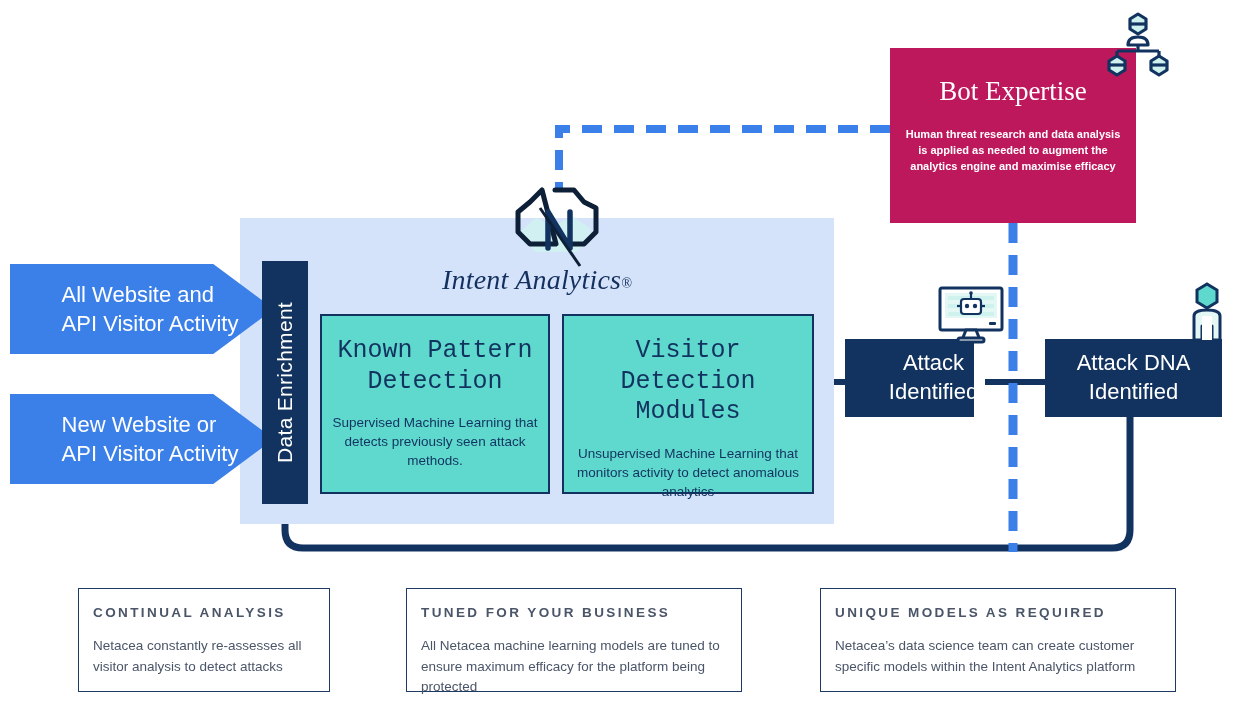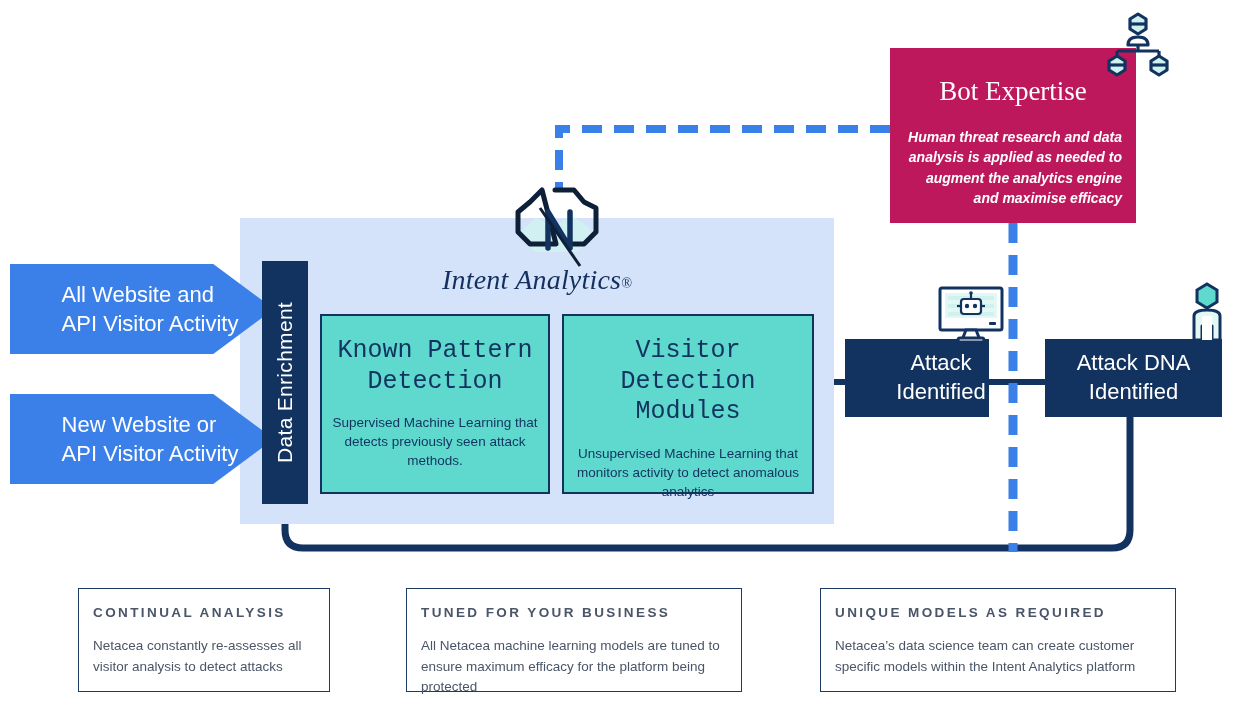--- a/index.html
+++ b/index.html
@@ -147,27 +147,26 @@
   }
   #bot-expertise .be-title {
     font-family: "Liberation Serif", serif;
     font-size: 27px;
     color: #ffffff;
     text-align: center;
     margin-top: 14px;
   }
   #bot-expertise .be-desc {
     font-family: "Liberation Sans", sans-serif;
-    font-size: 14px;
+    font-size: 11px;
     line-height: 1.45;
     color: #ffffff;
-    text-align: right;
+    text-align: center;
     margin-top: 20px;
     font-weight: bold;
-    font-style: italic;
   }
 
   
   #team-icon {
     left: 1100px; top: 12px;
     width: 76px; height: 68px;
     z-index: 25;
   }
 
   
@@ -175,21 +174,21 @@
     background: #12335F;
     z-index: 30;
     display: flex;
     align-items: center;
     justify-content: center;
     color: #ffffff;
     font-size: 22px;
     line-height: 1.3;
     text-align: center;
   }
-  #attack-identified { left: 845px; top: 339px; width: 144px; height: 78px; padding-left: 48px; }
+  #attack-identified { left: 845px; top: 339px; width: 129px; height: 78px; padding-left: 48px; }
   #attack-dna-identified { left: 1045px; top: 339px; width: 177px; height: 78px; }
 
   
   #robot-monitor-icon {
     left: 936px; top: 286px;
     width: 70px; height: 58px;
     z-index: 32;
   }
   #person-icon {
     left: 1186px; top: 282px;

